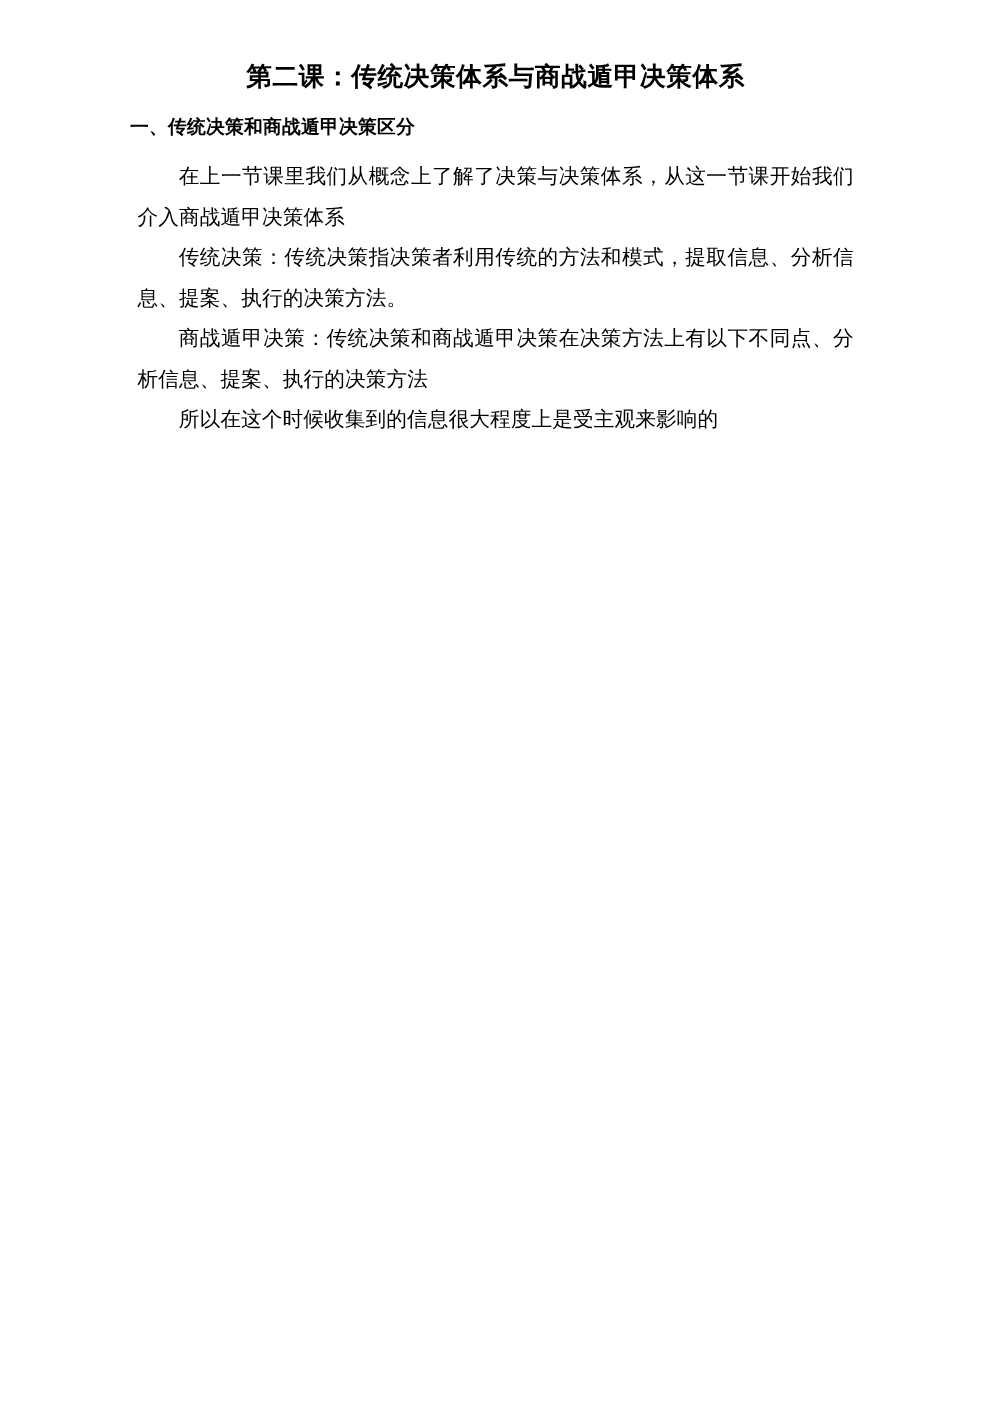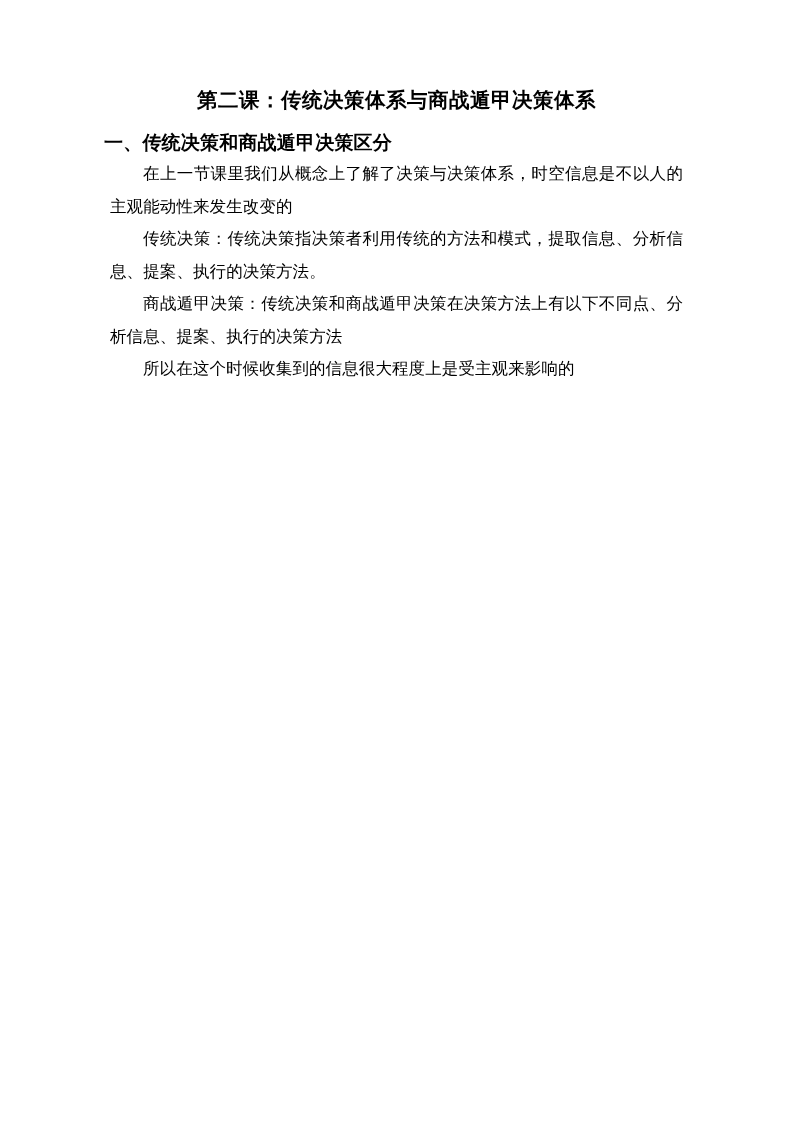--- a/index.html
+++ b/index.html
@@ -13,36 +13,36 @@
     font-family: "Liberation Serif", "DejaVu Serif", serif;
     color: #000000;
     overflow: hidden;
   }
   .page {
     position: relative;
     width: 793px;
     height: 1122px;
     background: #ffffff;
     box-sizing: border-box;
-    padding: 86px 110px 0 110px;
+    padding: 48px 110px 0 110px;
   }
   .doc-title {
     font-family: "Liberation Sans", "DejaVu Sans", sans-serif;
     font-weight: bold;
     font-size: 20.5px;
     text-align: center;
     letter-spacing: 0.5px;
     margin: 0 0 14px 0;
     line-height: 1.4;
   }
   .section-heading {
     font-family: "Liberation Sans", "DejaVu Sans", sans-serif;
     font-weight: bold;
-    font-size: 19px;
-    margin: 0 0 0 0;
+    font-size: 15px;
+    margin: 0 0 12px 0;
     line-height: 1.5;
     letter-spacing: 0.2px;
     text-align: left;
     margin-left: -6px;
   }
   .para {
     font-family: "Liberation Sans", "DejaVu Sans", sans-serif;
     font-size: 16.5px;
     line-height: 1.97;
     margin: 0;
@@ -59,21 +59,21 @@
 </style>
 </head>
 <body>
 
 <div class="page">
 
   <h1 class="doc-title">第二课：传统决策体系与商战遁甲决策体系</h1>
 
   <h2 class="section-heading">一、传统决策和商战遁甲决策区分</h2>
 
-  <p class="para indent">在上一节课里我们从概念上了解了决策与决策体系，时空信息是不以人的主观能动性来发生改变的</p>
+  <p class="para indent">在上一节课里我们从概念上了解了决策与决策体系，从这一节课开始我们介入商战遁甲决策体系</p>
 
   <p class="para indent">传统决策：传统决策指决策者利用传统的方法和模式，提取信息、分析信息、提案、执行的决策方法。</p>
 
   <p class="para indent">商战遁甲决策：传统决策和商战遁甲决策在决策方法上有以下不同点、分析信息、提案、执行的决策方法</p>
 
 
 
 
   <p class="para indent">所以在这个时候收集到的信息很大程度上是受主观来影响的</p>
 

